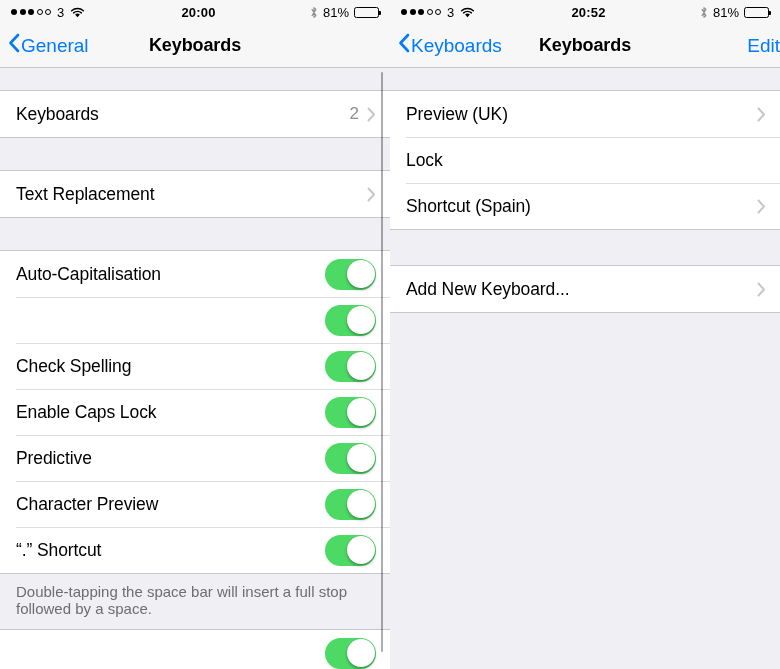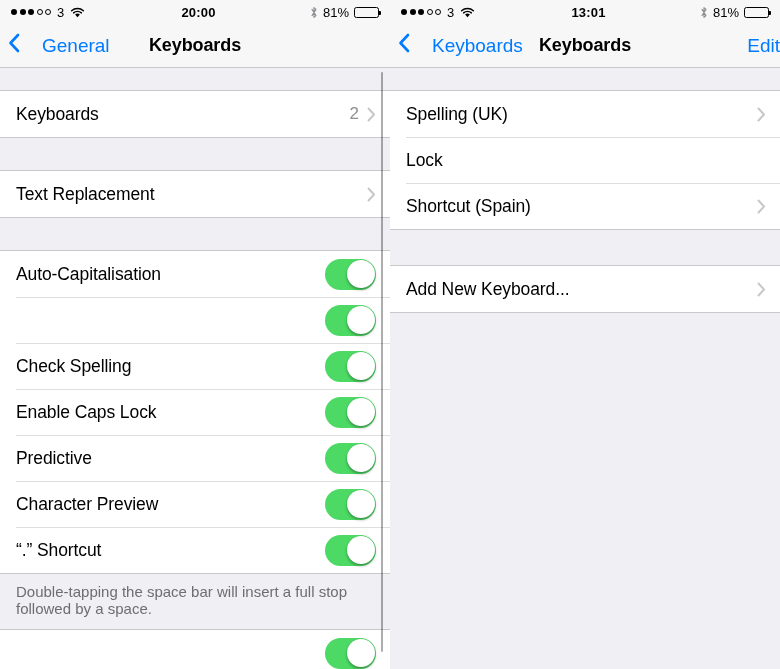--- a/index.html
+++ b/index.html
@@ -112,21 +112,21 @@
     background: #F7F7F7;
     border-bottom: 1px solid #C8C7CC;
     display: flex;
     align-items: center;
     position: relative;
     box-sizing: border-box;
   }
   .nav-back {
     display: flex;
     align-items: center;
-    gap: 22px;
+    gap: 1px;
     padding-left: 8px;
     color: #007AFF;
     font-size: 19px;
     cursor: pointer;
     position: relative;
     z-index: 2;
   }
   .nav-title {
     position: absolute;
     left: 0; right: 0;
@@ -401,21 +401,21 @@
         </div>
         <span class="carrier">3</span>
         <span class="wifi">
           <svg width="15" height="11" viewBox="0 0 15 11">
             <path d="M7.5 10.2 L5.1 7.5 a3.6 3.6 0 0 1 4.8 0 Z" fill="#000"></path>
             <path d="M3.6 5.9 a6 6 0 0 1 7.8 0" stroke="#000" stroke-width="1.4" fill="none" stroke-linecap="round"></path>
             <path d="M1.6 3.7 a8.9 8.9 0 0 1 11.8 0" stroke="#000" stroke-width="1.4" fill="none" stroke-linecap="round"></path>
           </svg>
         </span>
       </div>
-      <div class="sb-center">13:01</div>
+      <div class="sb-center">20:52</div>
       <div class="sb-right">
         <span class="bt">
           <svg width="8" height="13" viewBox="0 0 8 13">
             <path d="M2 3.4 L6 9.6 L4 11.4 L4 1.6 L6 3.4 L2 9.6" stroke="#8E8E93" stroke-width="1.1" fill="none" stroke-linejoin="round" stroke-linecap="round"></path>
           </svg>
         </span>
         <span class="batt-pct">81%</span>
         <span class="battery">
           <span class="battery-fill" style="width:81%"></span>
         </span>
@@ -434,21 +434,21 @@
       <div class="nav-title">Keyboards</div>
       <div class="nav-right">Edit</div>
     </div>
 
     <div class="content">
 
       <div class="gap small"></div>
 
       <div class="group">
         <div class="row">
-          <span class="row-label">Spelling (UK)</span>
+          <span class="row-label">Preview (UK)</span>
           <span class="row-right">
             <span class="chev">
               <svg width="9" height="15" viewBox="0 0 9 15">
                   <path d="M1.5 1.5 L7 7.5 L1.5 13.5" stroke="#C7C7CC" stroke-width="2" fill="none" stroke-linecap="round" stroke-linejoin="round"></path>
                 </svg>
             </span>
           </span>
         </div>
         <div class="row">
           <span class="row-label">Lock</span>

